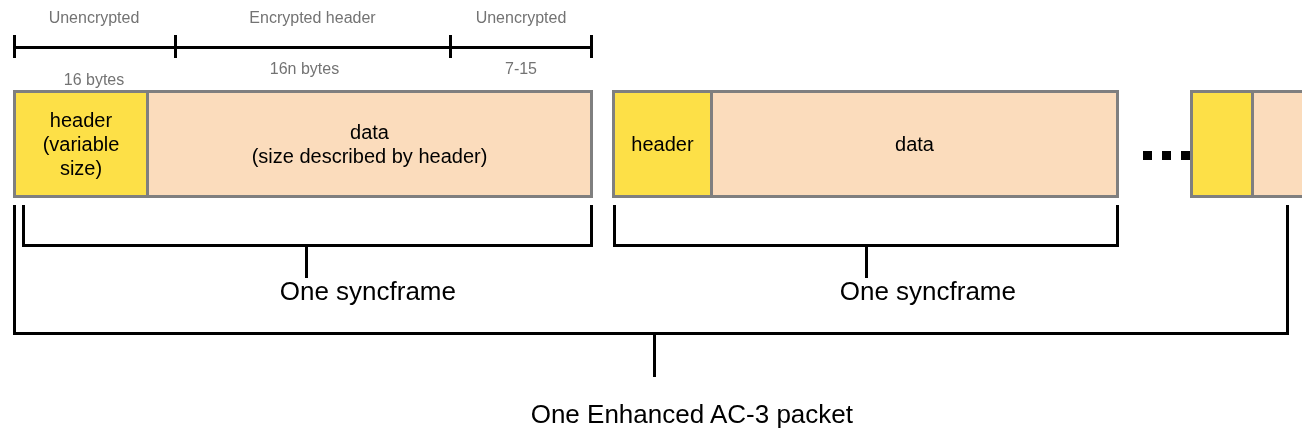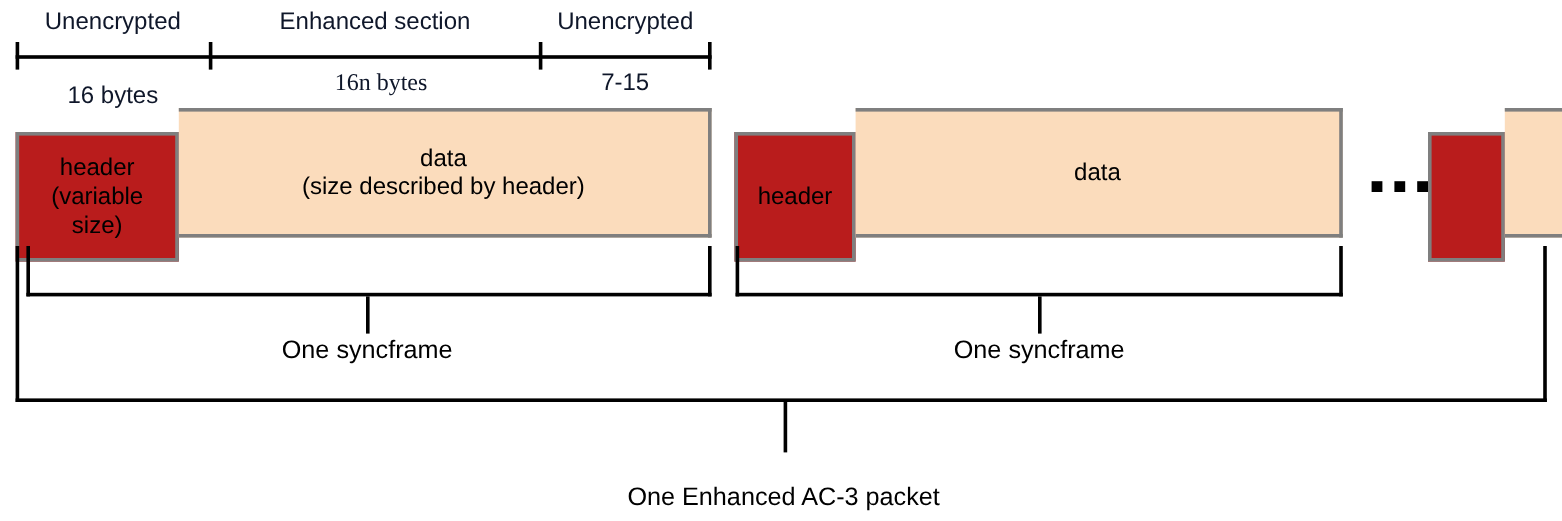--- a/index.html
+++ b/index.html
@@ -30,40 +30,40 @@
     background: #000;
   }
   .ruler-tick {
     position: absolute;
     width: 3px;
     background: #000;
   }
   .ruler-label {
     position: absolute;
     text-align: center;
-    font-size: 20px;
+    font-size: 16px;
     line-height: 24px;
     white-space: nowrap;
-    color: #0f172a;
+    color: #737373;
   }
 
   
   .field-box {
     position: absolute;
     box-sizing: border-box;
     border: 3px solid #7f7f7f;
     display: flex;
     align-items: center;
     justify-content: center;
     text-align: center;
     font-size: 20px;
     line-height: 24px;
     color: #000;
   }
-  .field-box.header { background: #b91c1c; margin-top: 20px; }
+  .field-box.header { background: #fde047; }
   .field-box.data   { background: #fbdcbc; }
   .field-box .field-label { white-space: pre-line; }
 
   
   .field-box.join-left { border-left-width: 0; }
 
   
   .ellipsis-group {
     position: absolute;
     display: flex;
@@ -85,47 +85,47 @@
     border-bottom: 3px solid #000;
     border-top: 0;
   }
   .bracket-stem {
     position: absolute;
     width: 3px;
     background: #000;
   }
   .bracket-label {
     position: absolute;
-    text-align: center;
-    font-size: 21px;
+    text-align: right;
+    font-size: 26px;
     line-height: 25px;
     white-space: nowrap;
     color: #000;
   }
 </style>
 </head>
 <body>
 
 <div id="diagram-root">
 
   <div>
 
     <div class="ruler-label" style="left:13px; top:6px; width:162px;">Unencrypted</div>
-    <div class="ruler-label" style="left:175px; top:6px; width:275px;">Enhanced section</div>
+    <div class="ruler-label" style="left:175px; top:6px; width:275px;">Encrypted header</div>
     <div class="ruler-label" style="left:450px; top:6px; width:142px;">Unencrypted</div>
 
     <div class="ruler-line" style="left:13px; top:46px; width:580px;"></div>
 
     <div class="ruler-tick" style="left:13px;  top:35px; height:23px;"></div>
     <div class="ruler-tick" style="left:174px; top:35px; height:23px;"></div>
     <div class="ruler-tick" style="left:449px; top:35px; height:23px;"></div>
     <div class="ruler-tick" style="left:590px; top:35px; height:23px;"></div>
 
     <div class="ruler-label" style="left:13px; top:68px; width:162px;">16 bytes</div>
-    <div class="ruler-label" style="left:180px; top:57px; width:275px;font-family:Liberation Serif, serif;">16n bytes</div>
+    <div class="ruler-label" style="left:167px; top:57px; width:275px;">16n bytes</div>
     <div class="ruler-label" style="left:450px; top:57px; width:142px;">7-15</div>
   </div>
 
   <div>
     <div class="field-box header" style="left:13px; top:90px; width:136px; height:108px;">
       <span class="field-label">header
 (variable
 size)</span>
     </div>
     <div class="field-box data join-left" style="left:149px; top:90px; width:444px; height:108px;">

